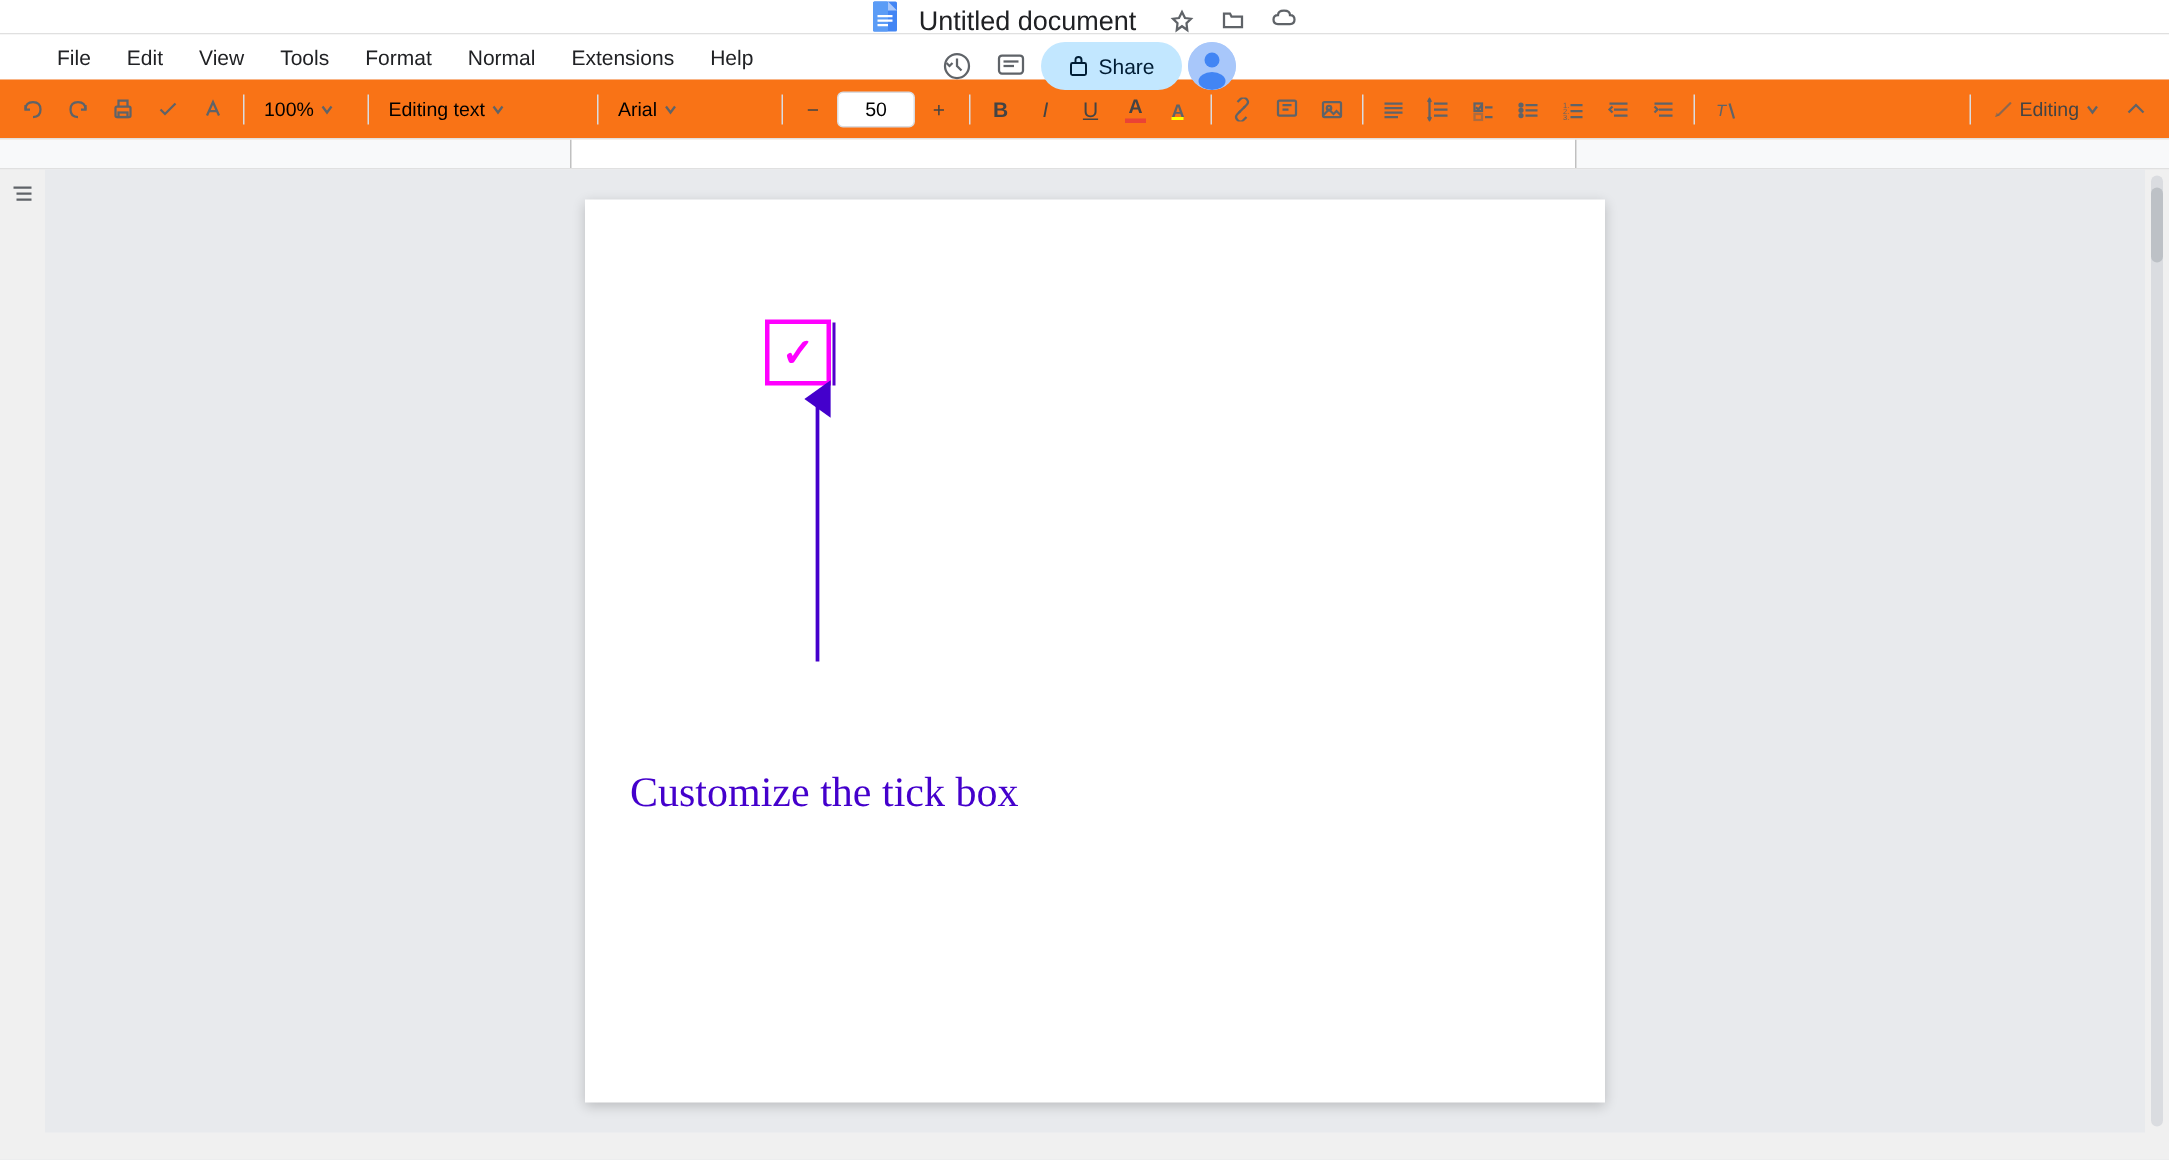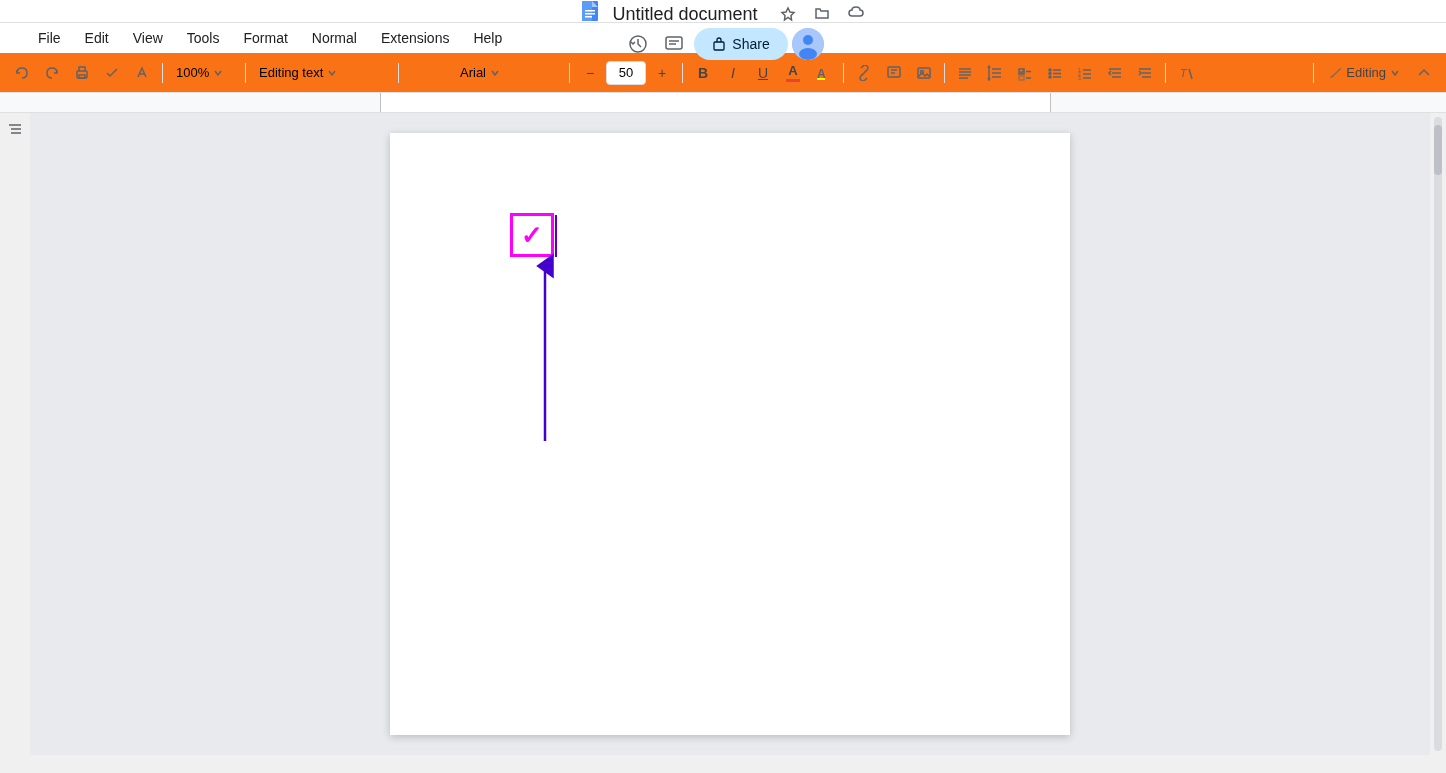--- a/index.html
+++ b/index.html
@@ -157,24 +157,23 @@
       white-space: nowrap;
     }
     .zoom-select {
       width: 70px;
     }
     .font-style-select {
       width: 140px;
     }
     .font-family-select {
       width: 110px;
-      margin-left: 48px;
     }
     .font-size-box {
-      width: 40px;
+      width: 52px;
       height: 24px;
       border: 1px solid #dadce0;
       border-radius: 4px;
       text-align: center;
       font-size: 13px;
       background: #fff;
     }
     .bold-btn { font-weight: bold; }
     .italic-btn { font-style: italic; }
     .underline-btn { text-decoration: underline; }
@@ -660,20 +659,21 @@
 
       <svg class="arrow-svg" width="60" height="200" viewBox="0 0 60 200" style="position:absolute; top:118px; left:140px;">
         <defs>
           <marker id="arrowhead" markerWidth="10" markerHeight="7" refX="5" refY="3.5" orient="auto">
             <polygon points="0 7, 5 0, 10 7" fill="#4400cc"></polygon>
           </marker>
         </defs>
         <line x1="15" y1="190" x2="15" y2="15" stroke="#4400cc" stroke-width="2.5" marker-end="url(#arrowhead)"></line>
       </svg>
 
+      <div style="position:absolute; top:380px; left:30px; font-family: 'Comic Sans MS', 'Chalkboard SE', cursive; font-size:28px; color:#4400cc; white-space:nowrap;">Customize the tick box</div>
 
     </div>
   </div>
 
   <div class="right-panel">
     <div style="width:8px; height:100%; background:#dadce0; border-radius:4px; margin: 4px 4px; position:relative;">
       <div style="width:8px; height:50px; background:#bdc1c6; border-radius:4px; position:absolute; top:8px;"></div>
     </div>
   </div>
 

